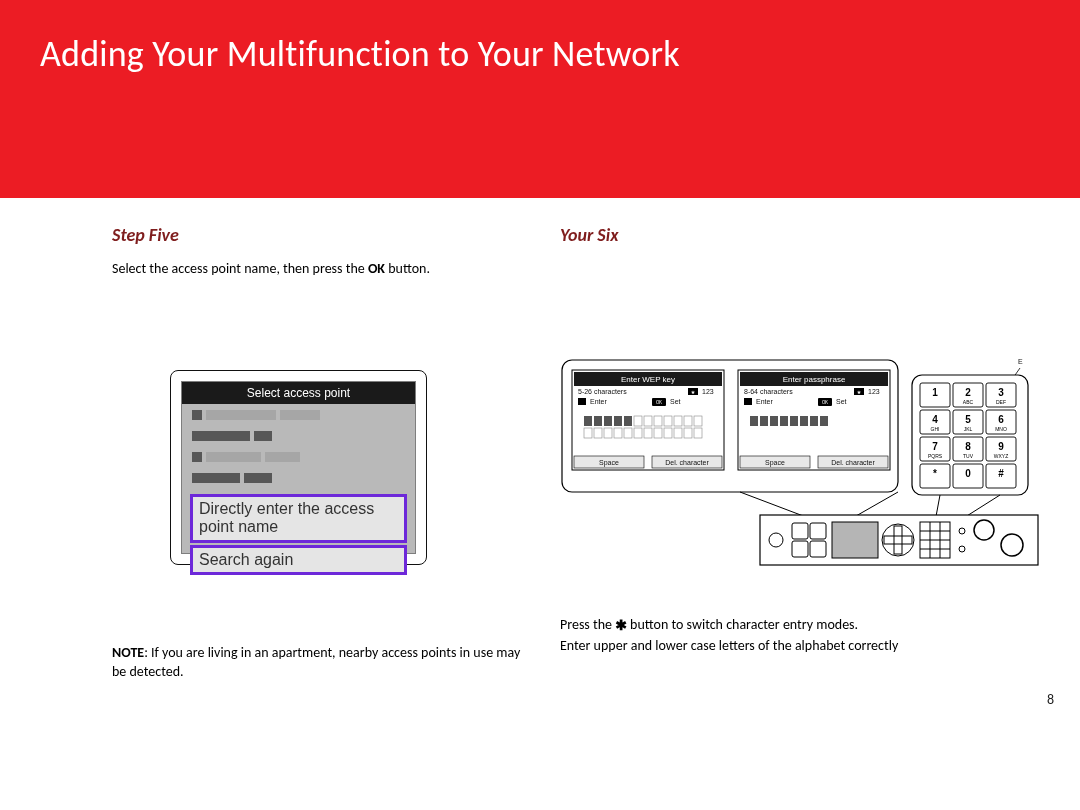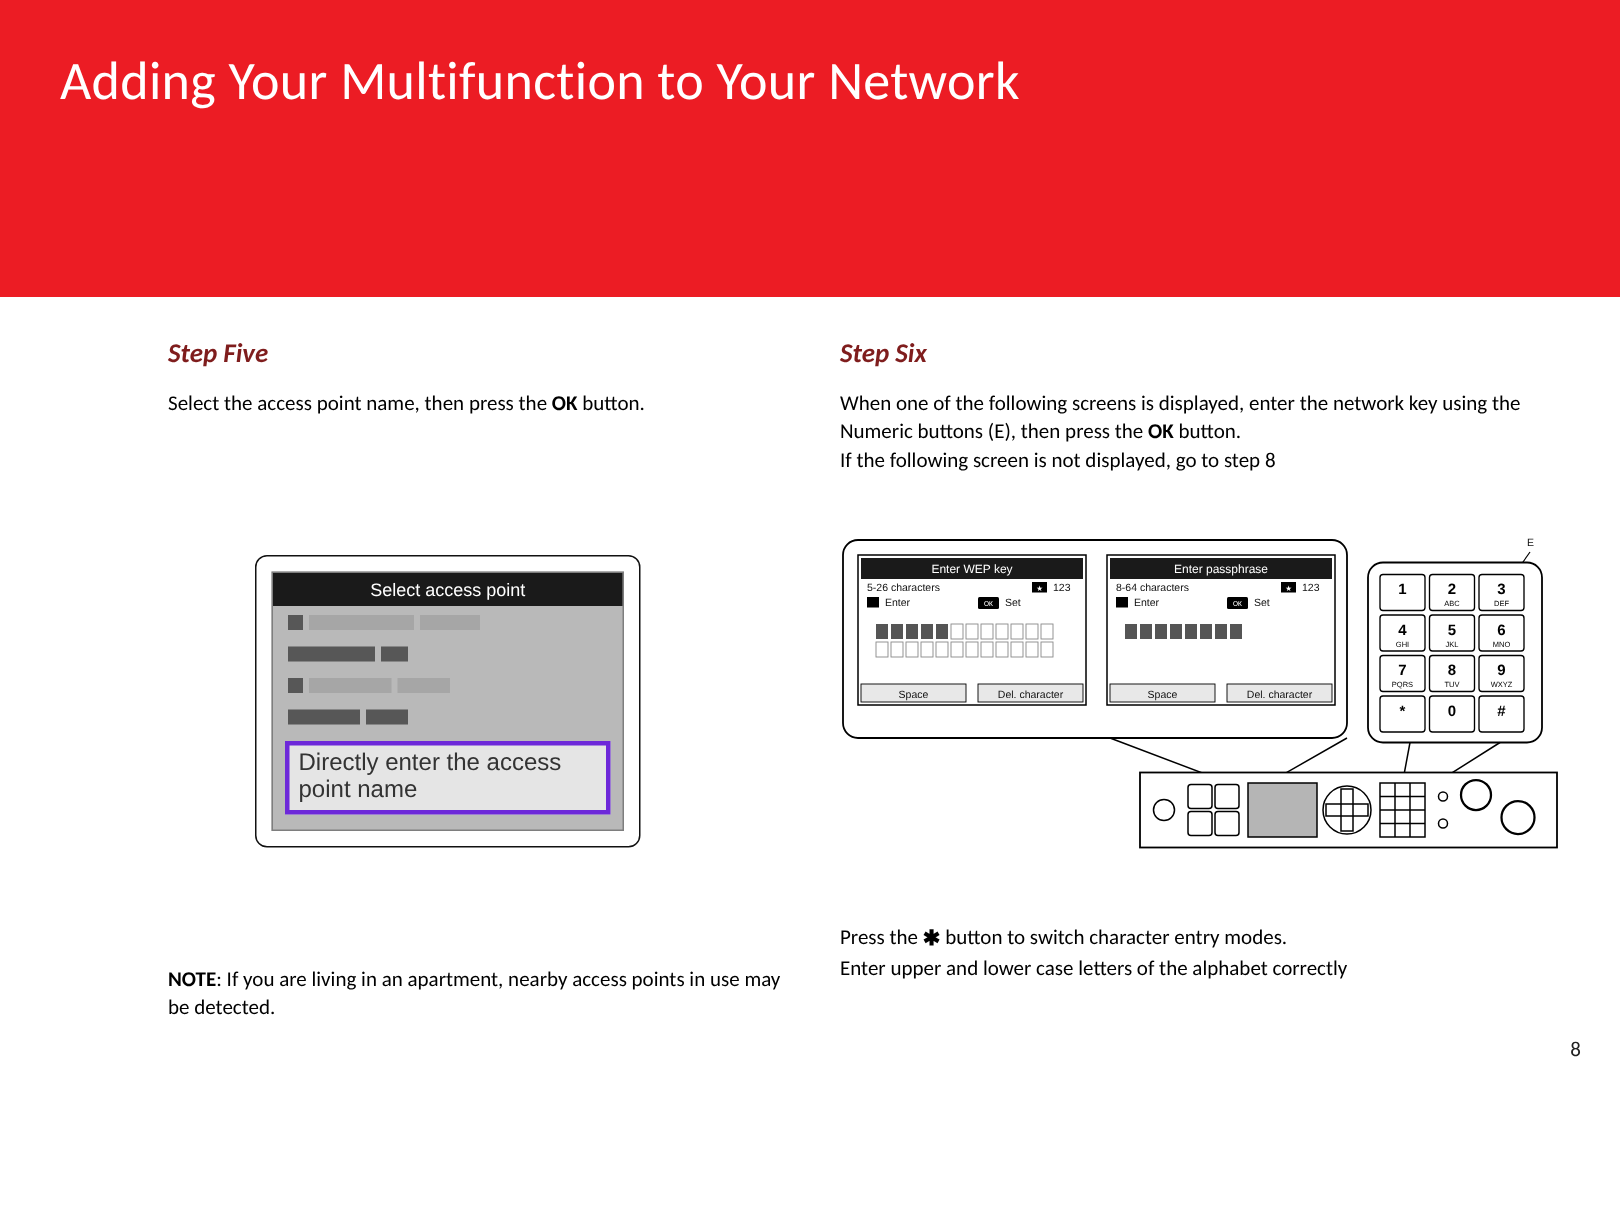--- a/index.html
+++ b/index.html
@@ -68,33 +68,30 @@
             <span class="blk" style="width:10px"></span>
             <span class="blk light" style="width:55px"></span>
             <span class="blk light" style="width:35px"></span>
           </div>
         <div class="apItem">
             <span class="blk" style="width:48px"></span>
             <span class="blk" style="width:28px"></span>
           </div>
       </div>
       <div class="apSel">Directly enter the access point name</div>
+      <div class="apSel" style="margin-top:0">Search again</div>
     </div>
   </div>
 
   <div class="noteLeft">
     <span class="bold">NOTE</span><span>:  If you are living in an apartment, nearby access points in use may be detected.</span>
   </div>
 
   <div class="colRight">
-    <div class="stepHead">Step Six</div>
-    <p class="bodyText">
-      <span>When one of the following screens is displayed, enter the network key using the Numeric buttons (E), then press the </span><span class="bold">OK</span><span> button.</span><br>
-      <span>If the following screen is not displayed, go to step 8</span>
-    </p>
+    <div class="stepHead">Your Six</div>
   </div>
 
   <div class="fig2">
     <svg viewBox="0 0 480 220">
 
       <text class="mini" x="458" y="14" font-size="12">E</text>
       <line x1="460" y1="18" x2="432" y2="58" stroke="#000" stroke-width="0.8"></line>
 
       <rect x="2" y="10" width="336" height="132" rx="10" fill="#fff" stroke="#000" stroke-width="1.2"></rect>
 

